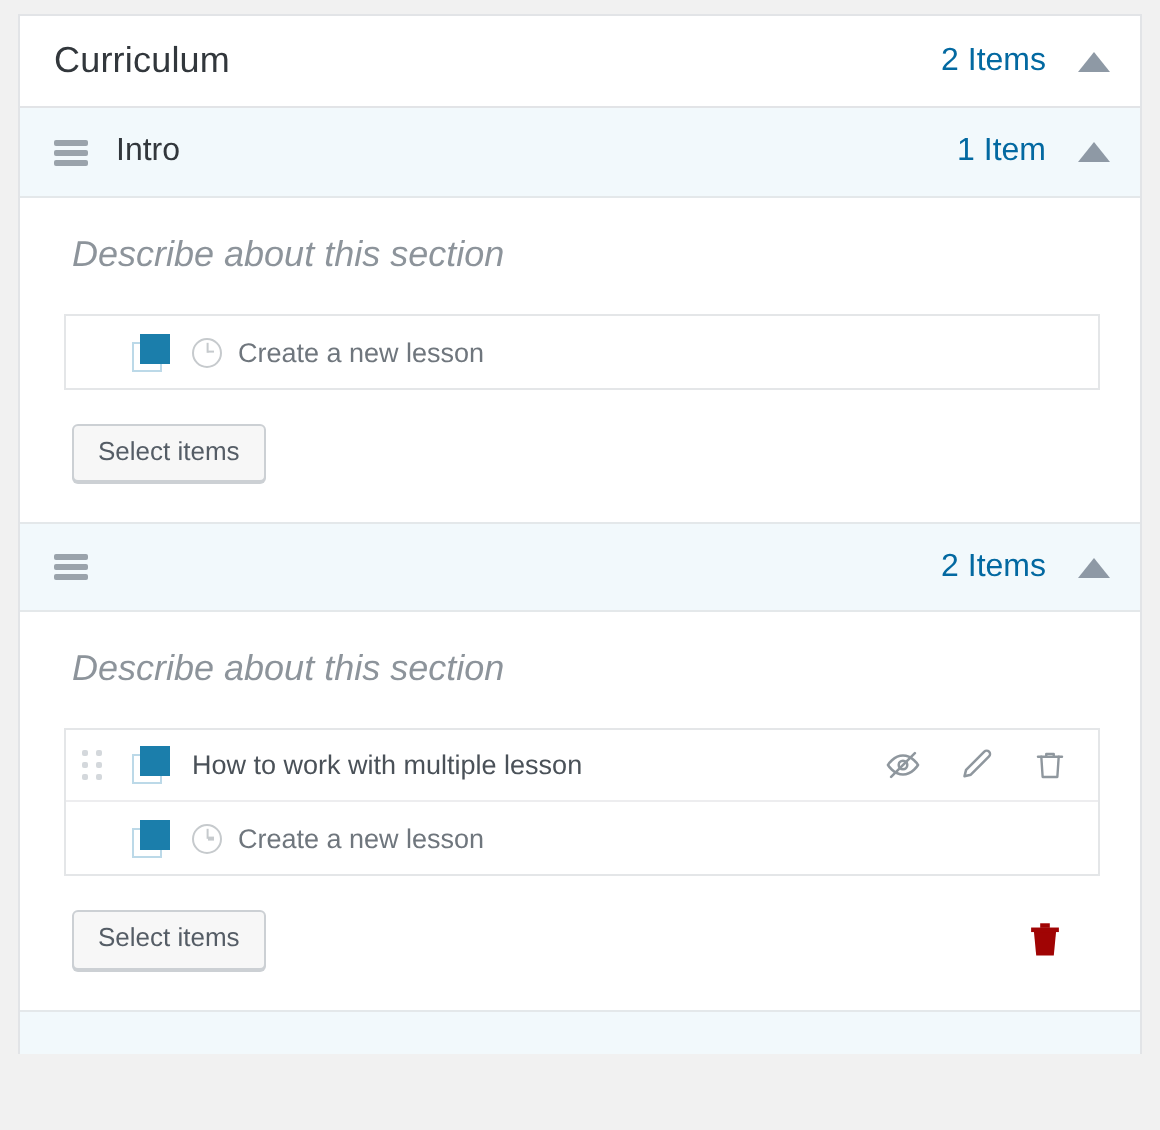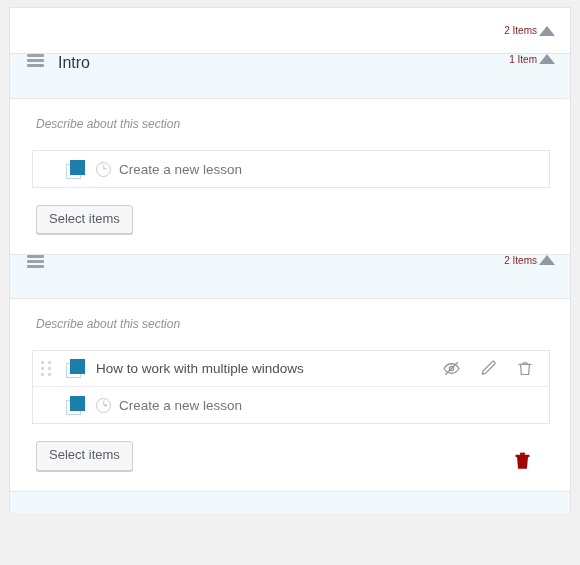--- a/index.html
+++ b/index.html
@@ -30,38 +30,38 @@
     border-bottom: 1px solid #e2e4e7;
   }
   .panel-title {
     font-size: 18px;
     color: #32373c;
     font-weight: normal;
     letter-spacing: .1px;
   }
   .spacer { flex: 1 1 auto; }
   .count-label {
-    font-size: 10px;
-    color: #7f1d1d;
-    margin-right: 2px;
+    font-size: 16px;
+    color: #0369a1;
+    margin-right: 16px;
     white-space: nowrap;
   }
   .caret {
     width: 0; height: 0;
     border-left: 8px solid transparent;
     border-right: 8px solid transparent;
     border-bottom: 10px solid #8e99a5;
     cursor: pointer;
   }
 
   
   .section-header {
     height: 45px;
     display: flex;
-    align-items: flex-start;
+    align-items: center;
     padding: 0 15px 0 17px;
     background: #f2f9fc;
     border-bottom: 1px solid #e4e8ea;
     border-top: 1px solid #e4e8ea;
   }
   .section-header.first { border-top: none; }
   .hamburger {
     width: 17px; height: 13px;
     display: flex; flex-direction: column; justify-content: space-between;
     margin-right: 14px;
@@ -73,21 +73,21 @@
     font-size: 16px;
     color: #32373c;
   }
 
   
   .section-body {
     background: #ffffff;
     padding: 18px 20px 20px 22px;
   }
   .describe {
-    font-size: 12px;
+    font-size: 18px;
     font-style: italic;
     color: #8d949b;
     margin-bottom: 19px;
     padding-left: 4px;
   }
 
   
   .lesson-list {
     border: 1px solid #e4e6e8;
     background: #ffffff;
@@ -167,21 +167,21 @@
     display: flex;
     align-items: center;
     gap: 18px;
     padding-right: 3px;
   }
   .row-actions svg { display: block; cursor: pointer; }
 
   
   .section-footer {
     display: flex;
-    align-items: flex-end;
+    align-items: center;
     padding-left: 4px;
   }
   .select-items-btn {
     font-family: "Liberation Sans", sans-serif;
     font-size: 13px;
     color: #555d66;
     background: #f7f7f7;
     border: 1px solid #ccd0d4;
     border-radius: 3px;
     padding: 6px 12px 7px;
@@ -197,20 +197,21 @@
   }
 
   .tail-section { height: 22px; background: #f2f9fc; border-top: 1px solid #e4e8ea; }
 </style>
 </head>
 <body>
 
 <div class="curriculum-panel">
 
   <div class="panel-header">
+    <span class="panel-title">Curriculum</span>
     <span class="spacer"></span>
     <span class="count-label">2 Items</span>
     <span class="caret"></span>
   </div>
 
   <div id="sections-host">
       <div class="section-header first">
         <span class="hamburger">
           <i></i>
           <i></i>
@@ -264,21 +265,21 @@
               <span></span>
               <span></span>
               <span></span>
               <span></span>
               <span></span>
             </span>
             <span class="book-icon">
               <span class="back"></span>
               <span class="front"></span>
             </span>
-            <span class="lesson-label">How to work with multiple windows</span>
+            <span class="lesson-label">How to work with multiple lesson</span>
             <span class="row-actions">
               <svg width="19" height="19" viewBox="0 0 24 24" fill="none" stroke="#8f979e" stroke-width="1.6" stroke-linecap="round" stroke-linejoin="round">
                 <path d="M2.5 12s3.6-6 9.5-6 9.5 6 9.5 6-3.6 6-9.5 6S2.5 12 2.5 12z"></path>
                 <path d="M12 9.3a2.7 2.7 0 1 0 0 5.4 2.7 2.7 0 0 0 0-5.4z"></path>
                 <path d="M4.5 19.5 19.5 4.5"></path>
               </svg>
               <svg width="19" height="19" viewBox="0 0 24 24" fill="none" stroke="#8f979e" stroke-width="1.6" stroke-linecap="round" stroke-linejoin="round">
                 <path d="M16.6 3.6a2.1 2.1 0 0 1 3 3L8.1 18.1l-4 1 1-4 11.5-11.5z"></path>
               </svg>
               <svg width="18" height="19" viewBox="0 0 24 24" fill="none" stroke="#8f979e" stroke-width="1.6" stroke-linecap="round" stroke-linejoin="round">

